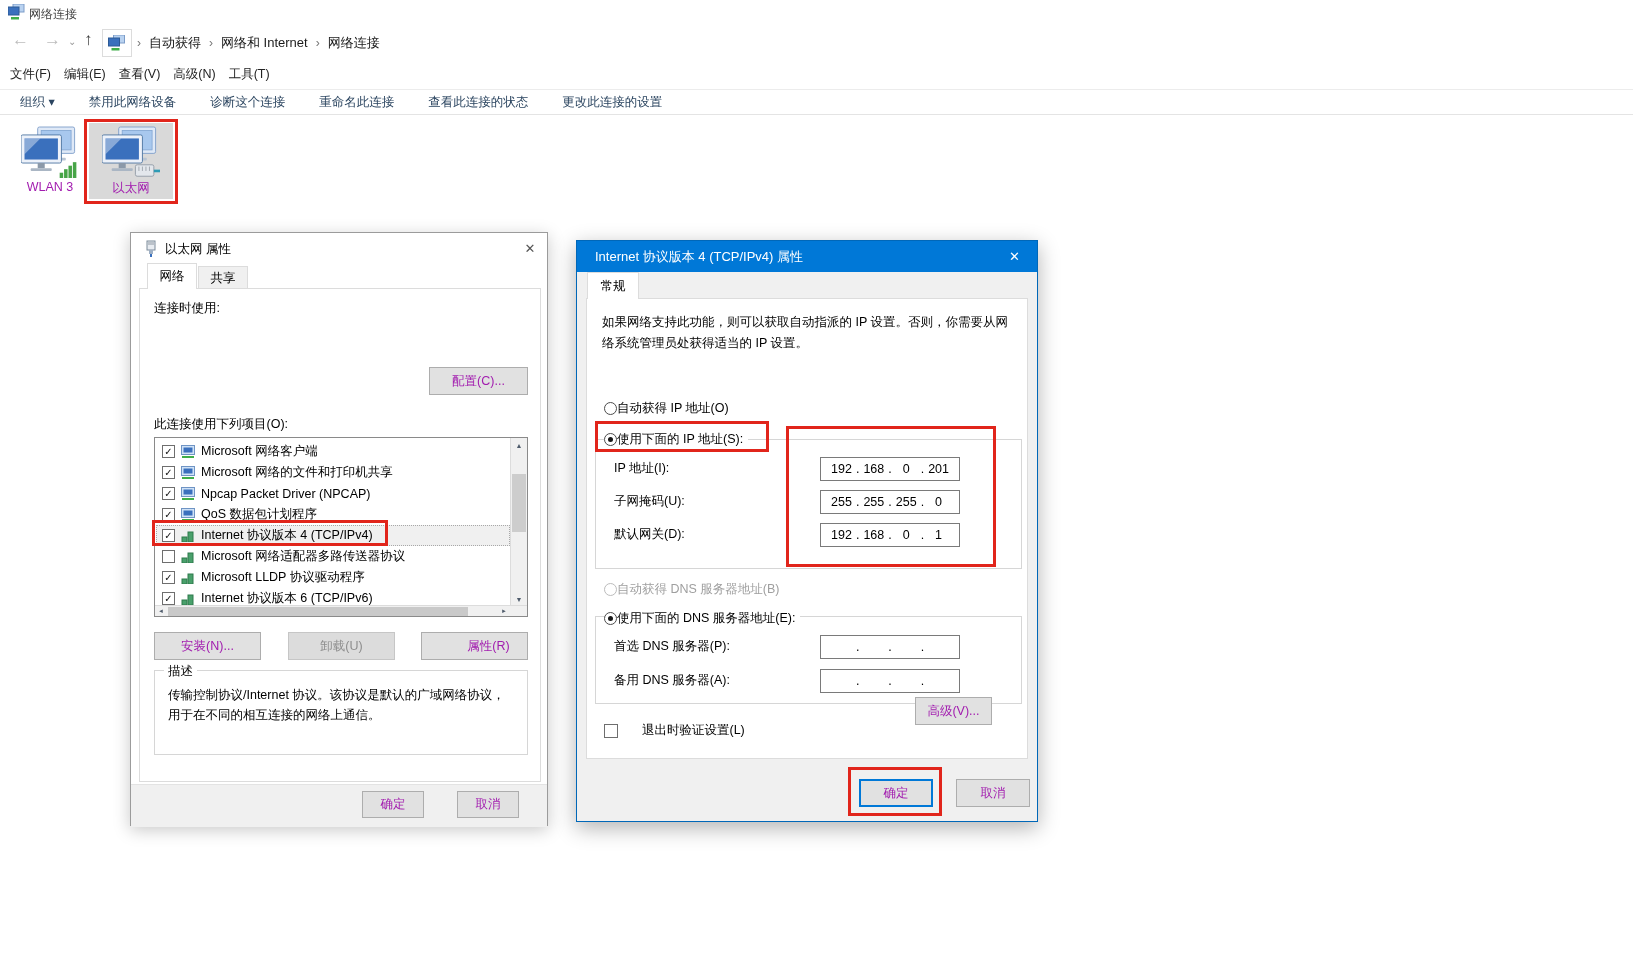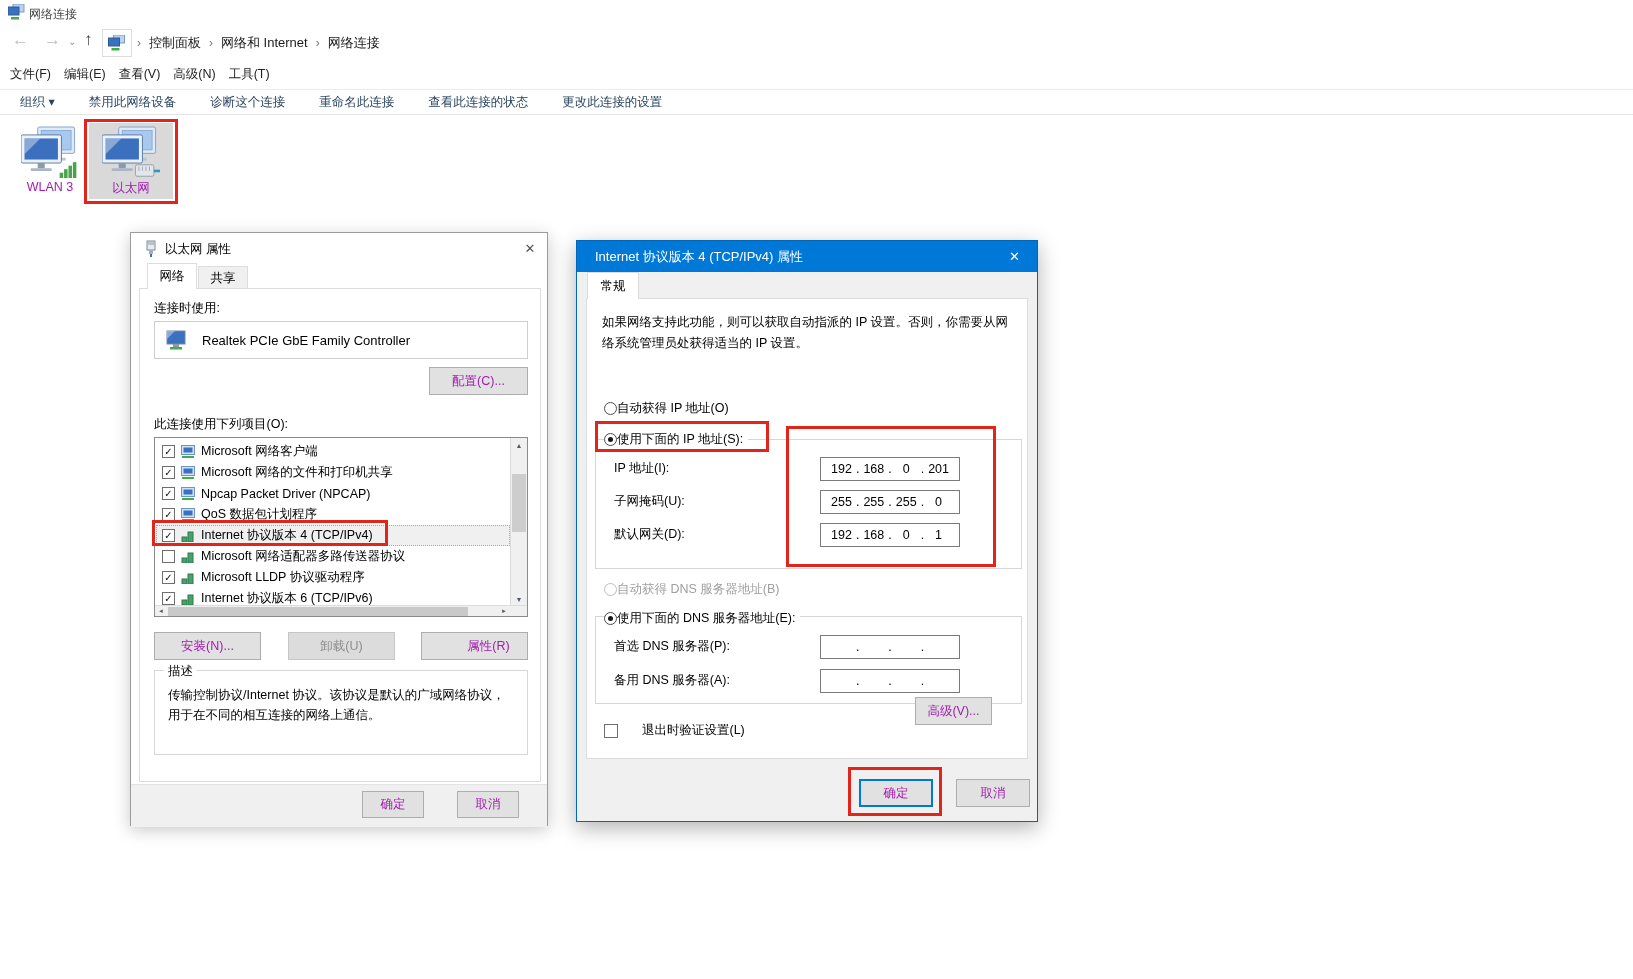--- a/index.html
+++ b/index.html
@@ -158,21 +158,21 @@
   <span class="abs nav-arrow on" style="left:84px;top:31px">↑</span>
   <div class="abs" id="addr-icon-box">
     <svg width="18" height="17" viewBox="0 0 17 17">
       <rect x="5" y="0" width="11" height="8" fill="#b9d2f0" stroke="#7c9cc8"></rect>
       <rect x="0" y="3" width="11" height="8" fill="#3a70bd" stroke="#2c5a96"></rect>
       <rect x="3" y="13" width="8" height="2.5" fill="#3fae49"></rect>
     </svg>
   </div>
   <div class="abs" id="breadcrumb">
       <span class="crumb-sep">›</span>
-      <span class="crumb">控制面板</span>
+      <span class="crumb">自动获得</span>
       <span class="crumb-sep">›</span>
       <span class="crumb">网络和 Internet</span>
       <span class="crumb-sep">›</span>
       <span class="crumb">网络连接</span>
     </div>
 
   <div class="abs" id="menu-bar">
       <span class="menu-item">文件(F)</span>
       <span class="menu-item">编辑(E)</span>
       <span class="menu-item">查看(V)</span>
@@ -241,29 +241,20 @@
         <line x1="7" y1="14" x2="7" y2="17" stroke="#3a70bd" stroke-width="2"></line>
       </svg>
       <span class="abs" id="dlg1-title">以太网 属性</span>
       <span class="abs" id="dlg1-close">✕</span>
     </div>
     <div class="abs tab" id="dlg1-tab1">网络</div>
     <div class="abs tab" id="dlg1-tab2">共享</div>
 
     <div class="abs" id="dlg1-page">
       <span class="abs" id="lbl-connect-using">连接时使用:</span>
-      <div class="abs" id="adapter-box">
-        <svg width="22" height="20" viewBox="0 0 22 20">
-          <rect x="1" y="1" width="18" height="13" fill="#3a70bd" stroke="#6c87a8"></rect>
-          <polygon points="1,1 9,1 1,9" fill="#ffffff" opacity="0.4"></polygon>
-          <rect x="7" y="14" width="6" height="3" fill="#8b99a9"></rect>
-          <rect x="4" y="17" width="12" height="2.5" fill="#3fae49"></rect>
-        </svg>
-        <span>Realtek PCIe GbE Family Controller</span>
-      </div>
       <div class="abs win-btn" id="btn-configure">配置(C)...</div>
       <span class="abs" id="lbl-items">此连接使用下列项目(O):</span>
 
       <div class="abs" id="listbox">
         <div id="protocol-list">
             <div class="li-row">
               <span class="cb">✓</span>
               <span class="li-icon"><svg width="14" height="13" viewBox="0 0 14 13">
                   <rect x="0.5" y="0.5" width="13" height="9" fill="#cfe2f7" stroke="#6f94c4"></rect>
                   <rect x="2.5" y="2.5" width="9" height="5" fill="#3a70bd"></rect>

